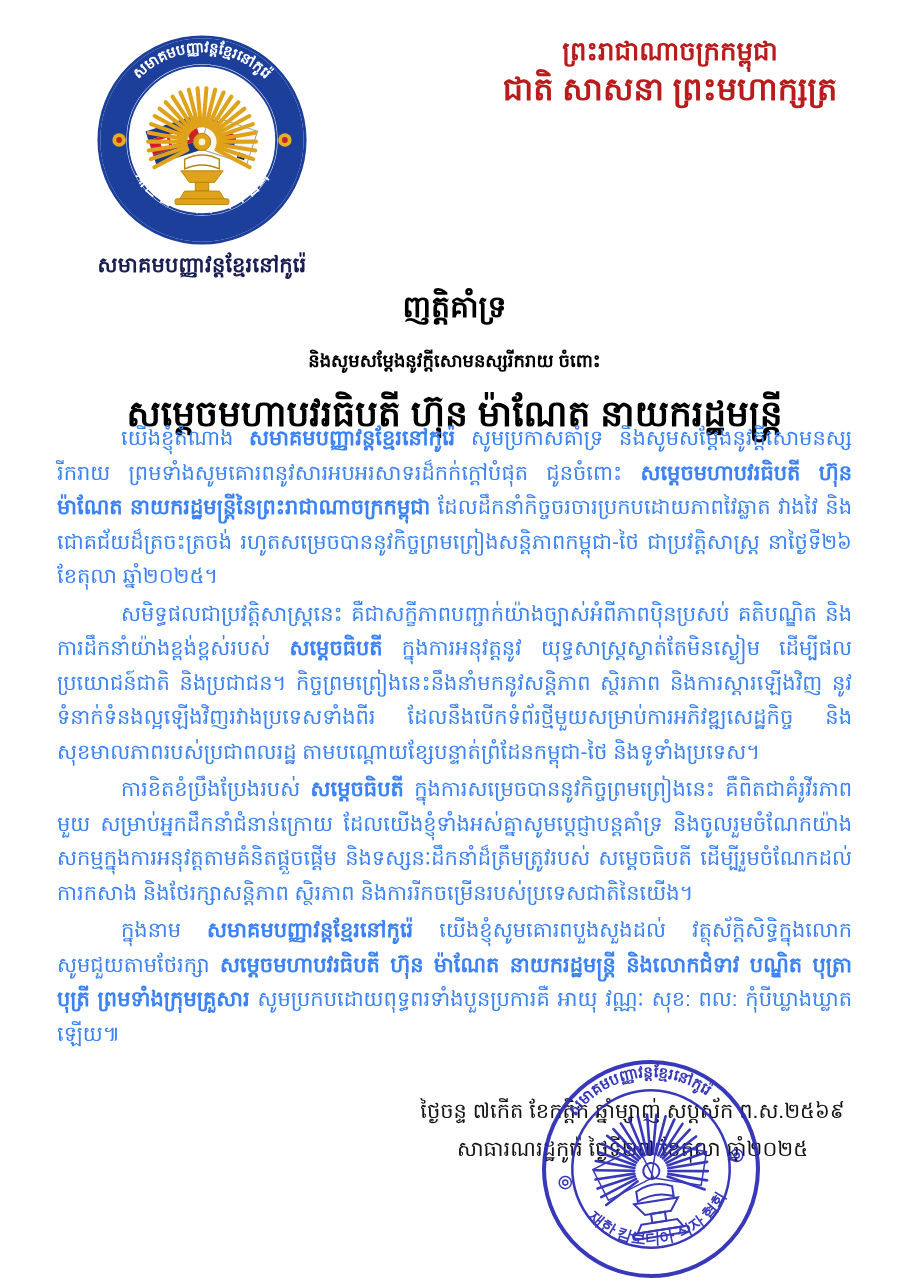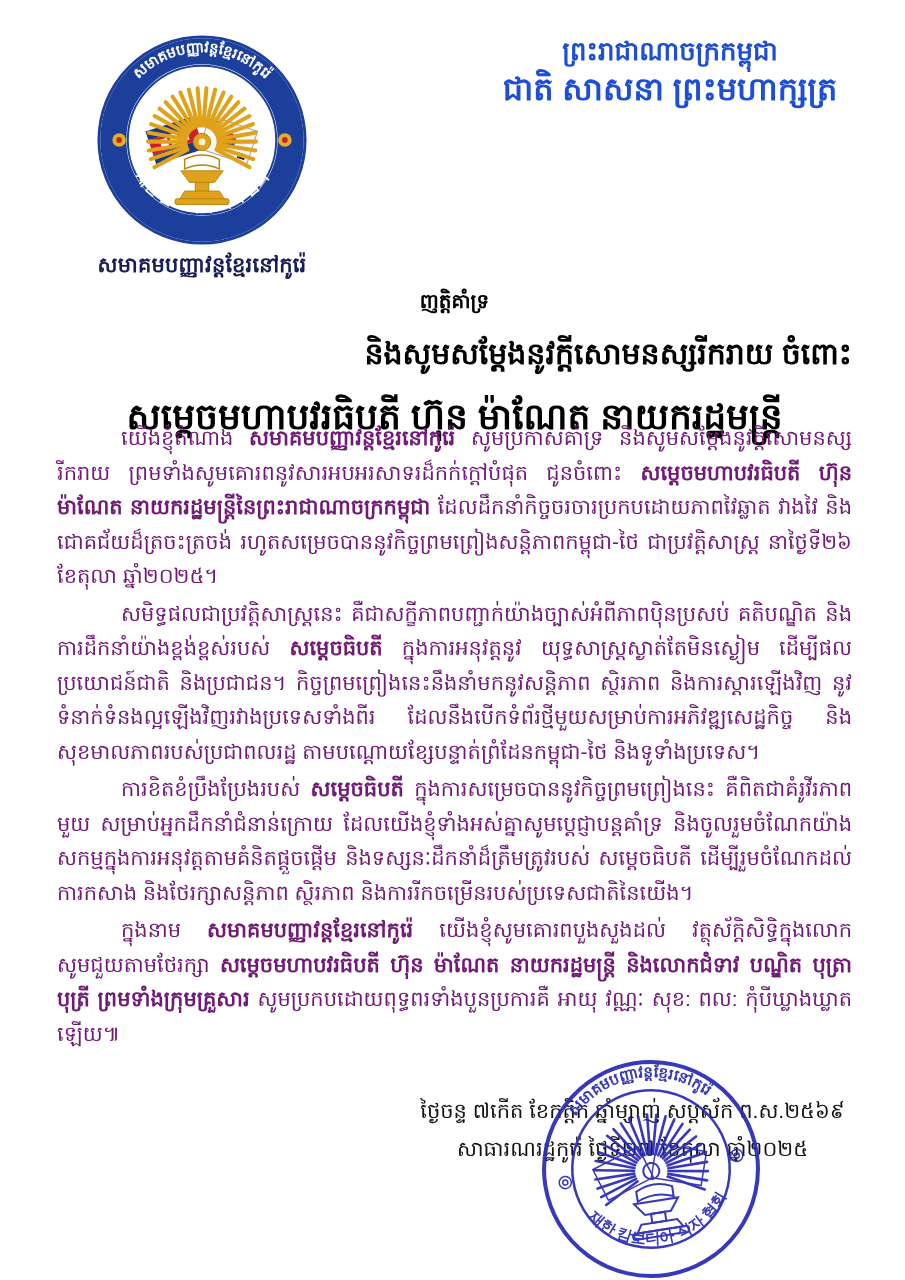--- a/index.html
+++ b/index.html
@@ -11,33 +11,33 @@
   }
   .page { position:relative; width:905px; height:1280px; background:#ffffff; overflow:hidden; }
 
   
   .logo-block { position:absolute; left:76px; top:34px; width:252px; text-align:center; }
   .logo-svg { display:block; margin:0 auto; }
   .org-name { margin-top:5px; font-weight:bold; font-size:21px; letter-spacing:0.2px; color:#181d52; }
 
   
   .kingdom-block { position:absolute; left:455px; top:32px; width:430px; text-align:center;
-                   font-weight:bold; color:#1d4ed8; }
+                   font-weight:bold; color:#b91c1c; }
   .kingdom-line1 { font-size:26px; line-height:38px; }
   .kingdom-line2 { font-size:32px; line-height:38px; }
 
   
   .title-block { position:absolute; left:57px; top:288px; width:795px; text-align:center; font-weight:bold; color:#000; }
-  .title-line1 { font-size:20px; margin-bottom:17px; }
-  .title-line2 { font-size:30px; margin-bottom:15px;text-align:right; }
+  .title-line1 { font-size:30px; margin-bottom:17px; }
+  .title-line2 { font-size:18px; margin-bottom:15px; }
   .title-line3 { font-size:36px; }
 
   
   .body-block { position:absolute; left:57px; top:421px; width:795px;
-                font-size:21px; line-height:34.5px; text-align:justify; color:#701a75; }
+                font-size:21px; line-height:34.5px; text-align:justify; color:#3b82f6; }
   .para { text-indent:64px; margin-bottom:3px; }
   .b { font-weight:bold; }
 
   
   .date-block { position:absolute; left:385px; top:1092px; width:495px; text-align:center;
                 font-size:21px; line-height:38px; color:#131313; z-index:1; }
 
   
   .stamp { position:absolute; left:540px; top:1058px; width:222px; height:222px; opacity:0.93; z-index:2; }
 </style>

